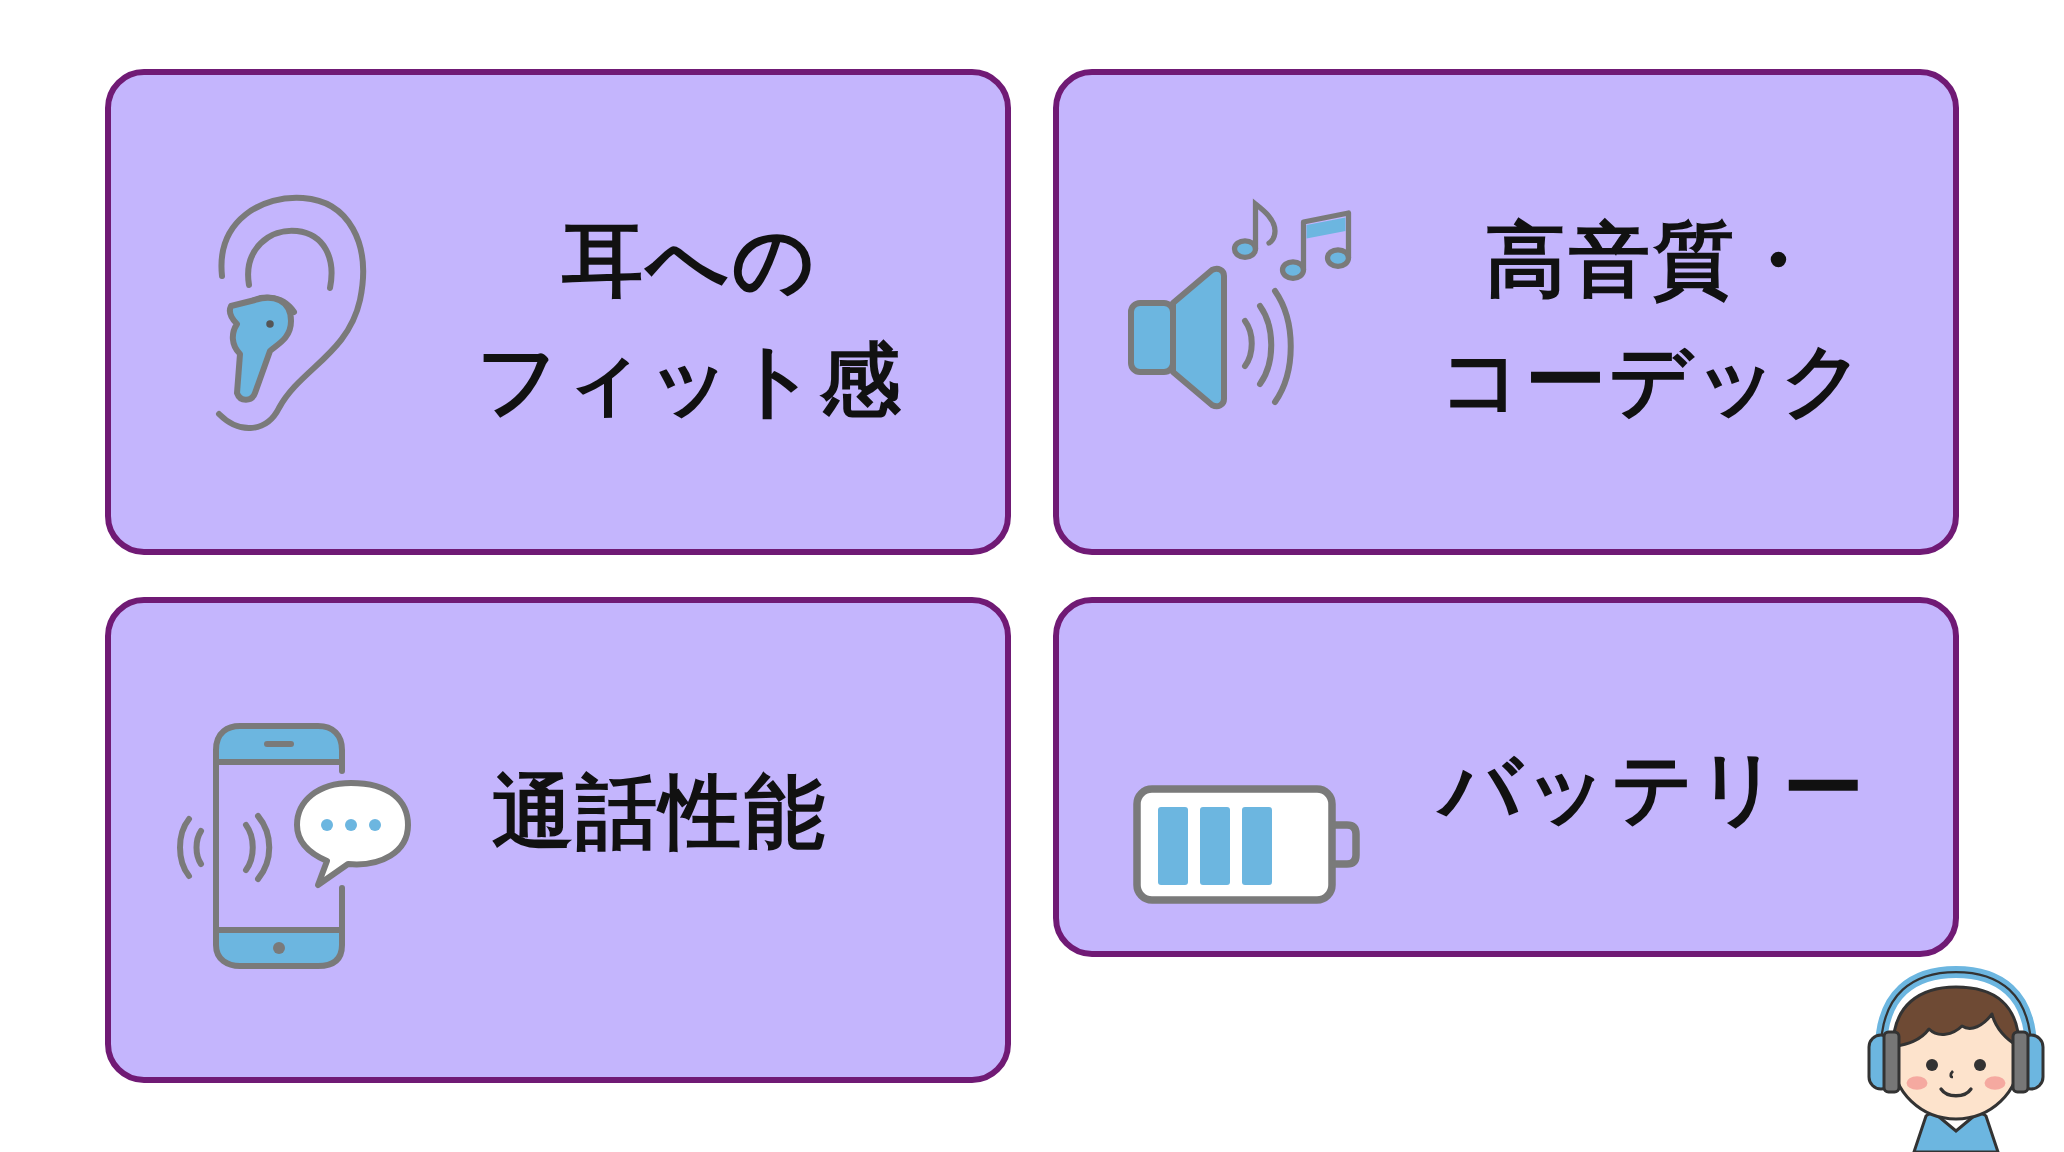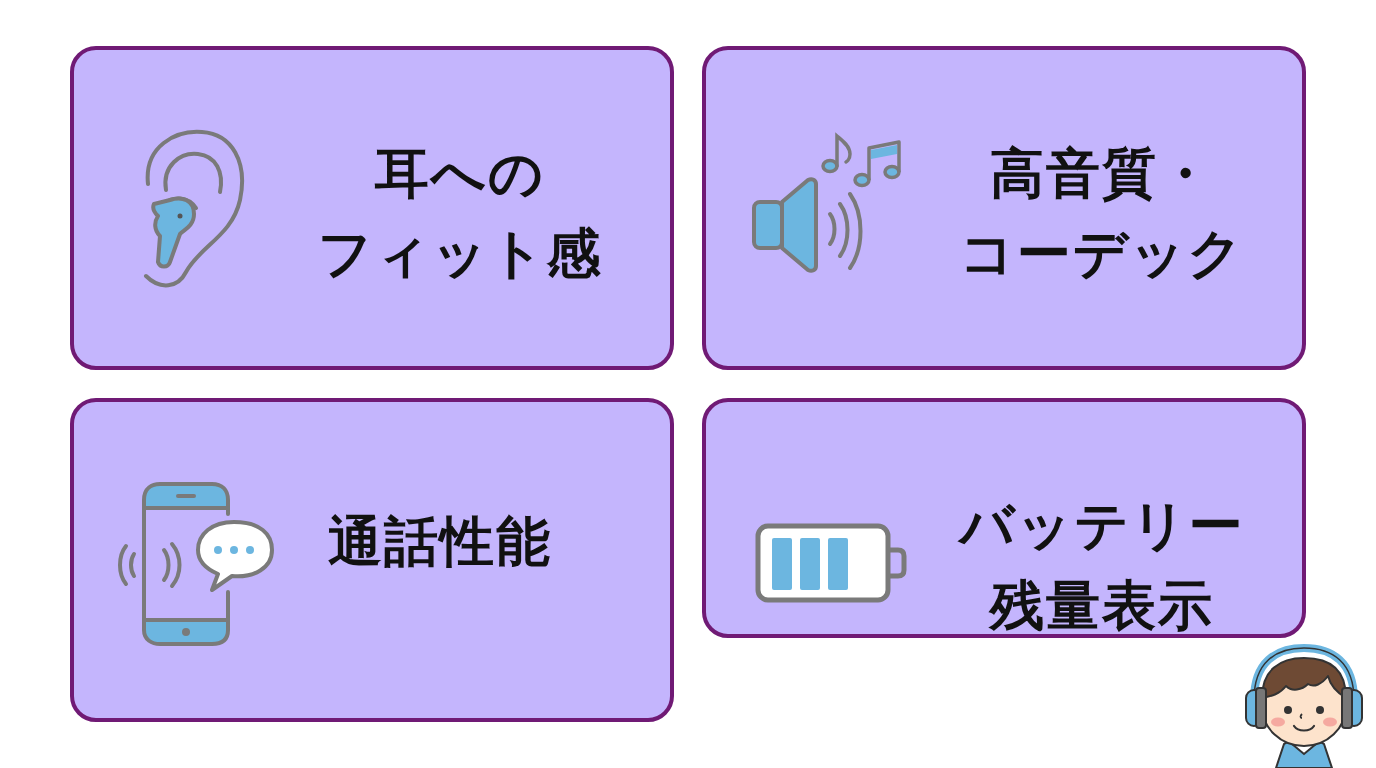--- a/index.html
+++ b/index.html
@@ -82,21 +82,20 @@
 <div class="card" style="left:702px;top:398px;width:604px;height:240px;">
   <svg class="icon" style="left:44px;top:116px;" width="160" height="90" viewBox="0 0 160 90">
     <rect x="8" y="8" width="130" height="74" rx="10" fill="#ffffff" stroke="#7a7a7a" stroke-width="5"></rect>
     <path d="M138 32 L148 32 C152 32 154 34 154 38 L154 52 C154 56 152 58 148 58 L138 58" fill="none" stroke="#7a7a7a" stroke-width="5"></path>
     <rect x="22" y="20" width="20" height="52" rx="2" fill="#6cb6e0"></rect>
     <rect x="50" y="20" width="20" height="52" rx="2" fill="#6cb6e0"></rect>
     <rect x="78" y="20" width="20" height="52" rx="2" fill="#6cb6e0"></rect>
   </svg>
   <div class="label" style="left:226px;top:84px;width:340px;">
     <span>バッテリー</span>
-    <span>残量表示</span>
   </div>
 </div>
 
 <svg class="mascot" viewBox="0 0 144 128">
   <path d="M44 128 L52 104 C56 100 88 100 92 104 L100 128 Z" fill="#6cb6e0" stroke="#333" stroke-width="2"></path>
   <path d="M60 104 L72 114 L84 104" fill="#fff" stroke="#333" stroke-width="2"></path>
   <path d="M22 60 C22 22 44 8 72 8 C100 8 122 22 122 60" fill="none" stroke="#6cb6e0" stroke-width="8"></path>
   <path d="M22 60 C22 22 44 8 72 8 C100 8 122 22 122 60" fill="none" stroke="#333" stroke-width="1.5"></path>
   <ellipse cx="72" cy="66" rx="42" ry="40" fill="#fde3cc" stroke="#333" stroke-width="2"></ellipse>
   <path d="M30 58 C30 30 48 18 72 18 C98 18 114 30 114 58 C104 52 98 44 96 36 C90 44 82 48 76 44 C70 50 60 52 54 46 C48 54 40 56 30 58 Z" fill="#6e4a34" stroke="#333" stroke-width="2" stroke-linejoin="round"></path>

